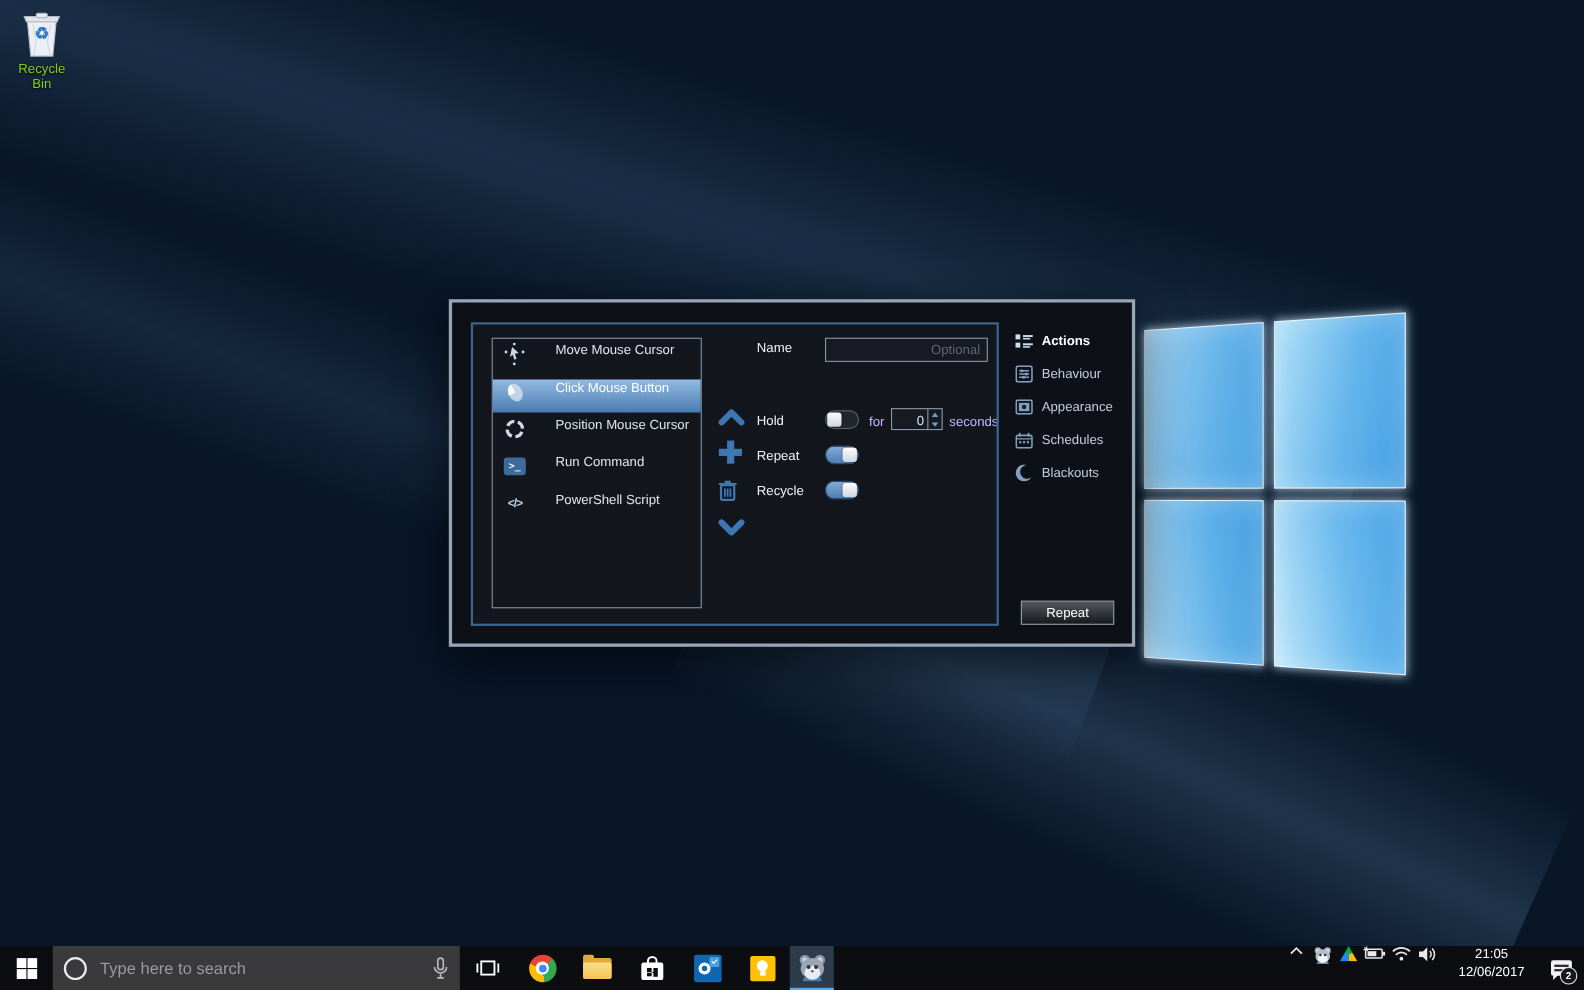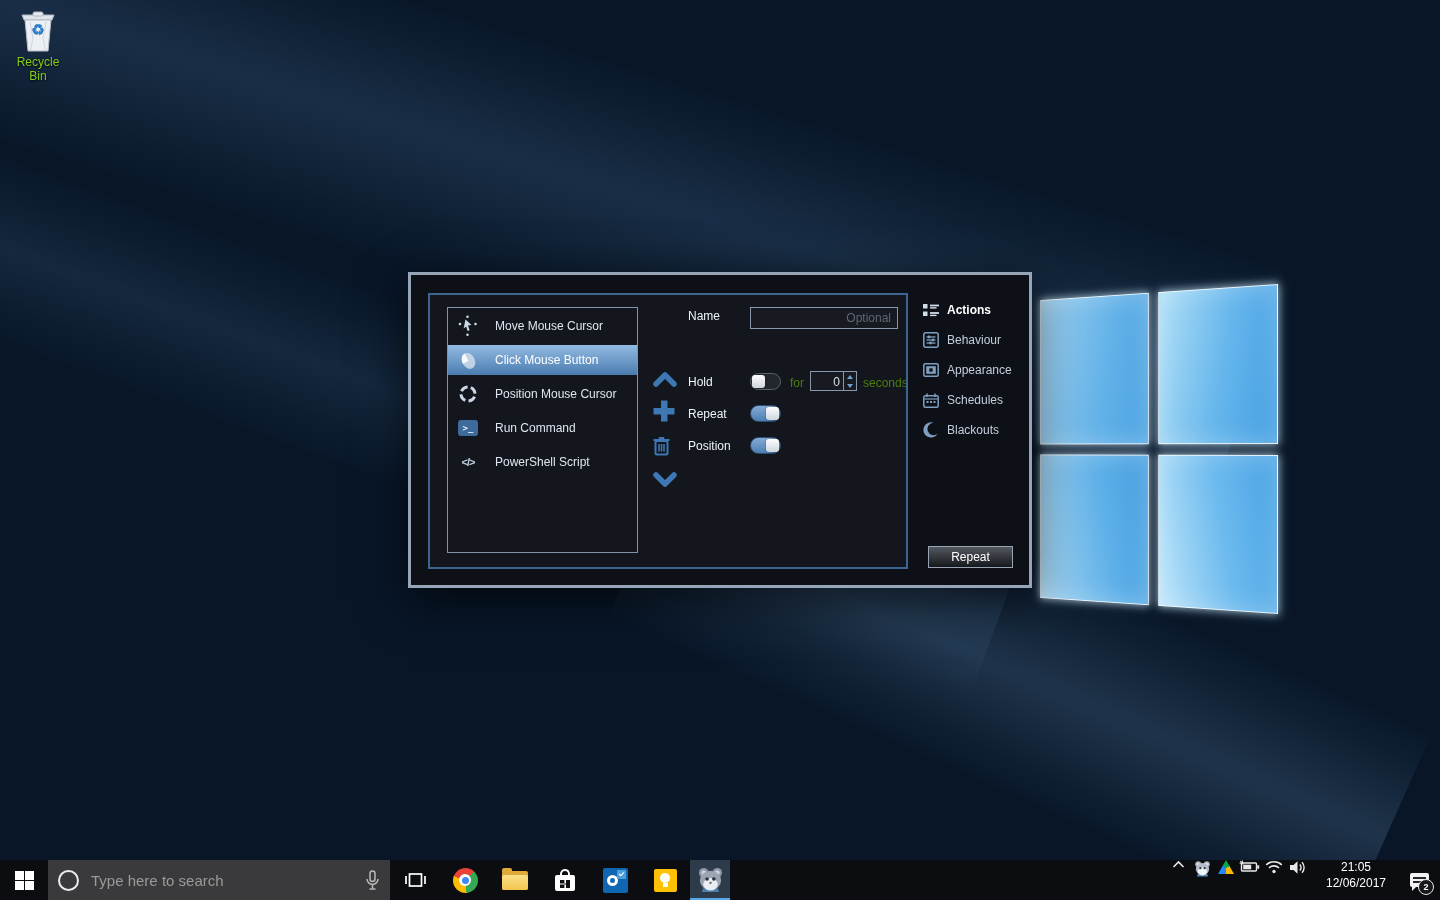--- a/index.html
+++ b/index.html
@@ -44,21 +44,21 @@
   
   #app{position:absolute;left:408px;top:272px;width:624px;height:316px;z-index:10;
     background:#0d1016;border:3px solid #97a5b8;box-sizing:border-box;
     box-shadow:0 12px 44px rgba(0,0,0,.65);}
   #panel{position:absolute;left:17px;top:18px;width:480px;height:276px;box-sizing:border-box;
     border:2px solid #3d6591;background:#13161c;overflow:hidden;}
 
   
   #navlist{position:absolute;left:17px;top:12px;width:191px;height:246px;box-sizing:border-box;
     border:1px solid #8493a6;padding-top:3px;}
-  .nav-row{height:30px;margin-bottom:4px;display:flex;align-items:center;gap:16px;
+  .nav-row{height:30px;margin-bottom:4px;display:flex;align-items:flex-start;gap:26px;
     padding:0 6px 0 9px;font-size:12px;color:#dde6f0;cursor:default;}
   .nav-row.sel{background:linear-gradient(#93bbe2,#4a7cb0);color:#fff;}
   .nav-ic{width:22px;height:22px;display:flex;align-items:center;justify-content:center;flex:0 0 22px;}
   .cmd-box{width:20px;height:16px;background:#3d6b9c;border-radius:3px;color:#eaf1f8;
     font-family:"DejaVu Sans Mono",monospace;font-size:9px;font-weight:bold;
     display:flex;align-items:center;justify-content:center;}
   .ps-glyph{color:#c3d2e4;font-size:11px;font-weight:bold;letter-spacing:-1px;}
 
   
   .frow{position:absolute;left:0;width:476px;height:24px;}
@@ -72,21 +72,21 @@
   .combo .val{flex:1;color:#f0f5fa;font-size:12px;padding-left:6px;}
   .combo .dd{width:22px;align-self:stretch;border-left:1px solid #8a97a8;
     display:flex;align-items:center;justify-content:center;}
   .toggle{position:relative;width:31px;height:17px;border-radius:9px;box-sizing:border-box;cursor:default;}
   .toggle.on{background:linear-gradient(#83abd6,#4d7fb2);border:1px solid #2f4d72;}
   .toggle.off{background:#22262d;border:1px solid #5a626d;}
   .knob{position:absolute;top:1px;width:13px;height:13px;border-radius:3px;
     background:linear-gradient(#fdfdfe,#cfd6de);box-shadow:0 0 2px rgba(0,0,0,.5);}
   .toggle.on .knob{right:1px;}
   .toggle.off .knob{left:1px;}
-  .for-lbl,.sec-lbl{position:absolute;top:5px;font-size:12px;color:#4d7c0f;}
+  .for-lbl,.sec-lbl{position:absolute;top:5px;font-size:12px;color:#c4b5fd;}
   .spin{position:absolute;left:380px;top:0;width:47px;height:20px;box-sizing:border-box;
     background:#171a20;border:1px solid #8a97a8;display:flex;align-items:stretch;}
   .spin .num{flex:1;color:#d8e0ea;font-size:12px;text-align:right;padding:3px 3px 0 0;}
   .spin .arrows{width:12px;border-left:1px solid #8a97a8;display:flex;flex-direction:column;}
   .spin .arrows > div{flex:1;display:flex;align-items:center;justify-content:center;}
   .tri-up{width:0;height:0;border-left:3.5px solid transparent;border-right:3.5px solid transparent;
     border-bottom:4px solid #6fa0cc;}
   .tri-dn{width:0;height:0;border-left:3.5px solid transparent;border-right:3.5px solid transparent;
     border-top:4px solid #6fa0cc;}
 
@@ -100,21 +100,21 @@
   .side-ic{width:17px;height:17px;display:flex;align-items:center;justify-content:center;flex:0 0 17px;}
 
   #close-btn{position:absolute;left:517px;top:271px;width:85px;height:22px;box-sizing:border-box;
     background:linear-gradient(#53585f,#16181c);border:1px solid #98a3b3;
     color:#fff;font-size:12px;display:flex;align-items:center;justify-content:center;cursor:default;}
 
   
   #taskbar{position:absolute;left:0;bottom:0;width:1440px;height:40px;background:#0c0d10;z-index:50;
     display:flex;align-items:stretch;}
   .tb-start{width:48px;display:flex;align-items:center;justify-content:center;}
-  .tb-search{width:342px;background:#3a3a3c;display:flex;align-items:center;gap:10px;padding:0 10px;box-sizing:border-box;}
+  .tb-search{width:370px;background:#3a3a3c;display:flex;align-items:center;gap:10px;padding:0 10px;box-sizing:border-box;}
   .cortana-ring{width:21px;height:21px;border:2.5px solid #ececec;border-radius:50%;box-sizing:border-box;flex:0 0 21px;}
   .tb-search input{flex:1;background:transparent;border:none;outline:none;color:#c8c8c8;font-size:15px;
     font-family:"Liberation Sans",sans-serif;}
   .tb-search input::placeholder{color:#9a9a9a;}
   .tile{width:50px;display:flex;align-items:center;justify-content:center;}
   .tile.active{width:40px;background:#2d3b4a;border-bottom:2px solid #57a8e8;box-sizing:border-box;}
   .tray{margin-left:auto;display:flex;align-items:flex-start;}
   .tray-ic{width:24px;display:flex;align-items:center;justify-content:center;}
   .clock{width:76px;text-align:center;color:#fff;font-size:12px;line-height:1.3;margin:0 4px 0 8px;}
   .action-ctr{width:42px;position:relative;display:flex;align-items:center;justify-content:center;height:40px;}
@@ -292,21 +292,21 @@
     </div>
 
     <div class="frow" style="top:108px">
       <span class="flabel">Repeat</span>
       <div class="toggle on fctrl" style="top:2px">
           <div class="knob"></div>
         </div>
     </div>
 
     <div class="frow" style="top:140px">
-      <span class="flabel">Position</span>
+      <span class="flabel">Recycle</span>
       <div class="toggle on fctrl" style="top:2px">
           <div class="knob"></div>
         </div>
     </div>
 
   </div>
 
   <div class="side-item sel" style="top:26px">
     <span class="side-ic">
       <svg width="16" height="14" viewBox="0 0 16 14">

